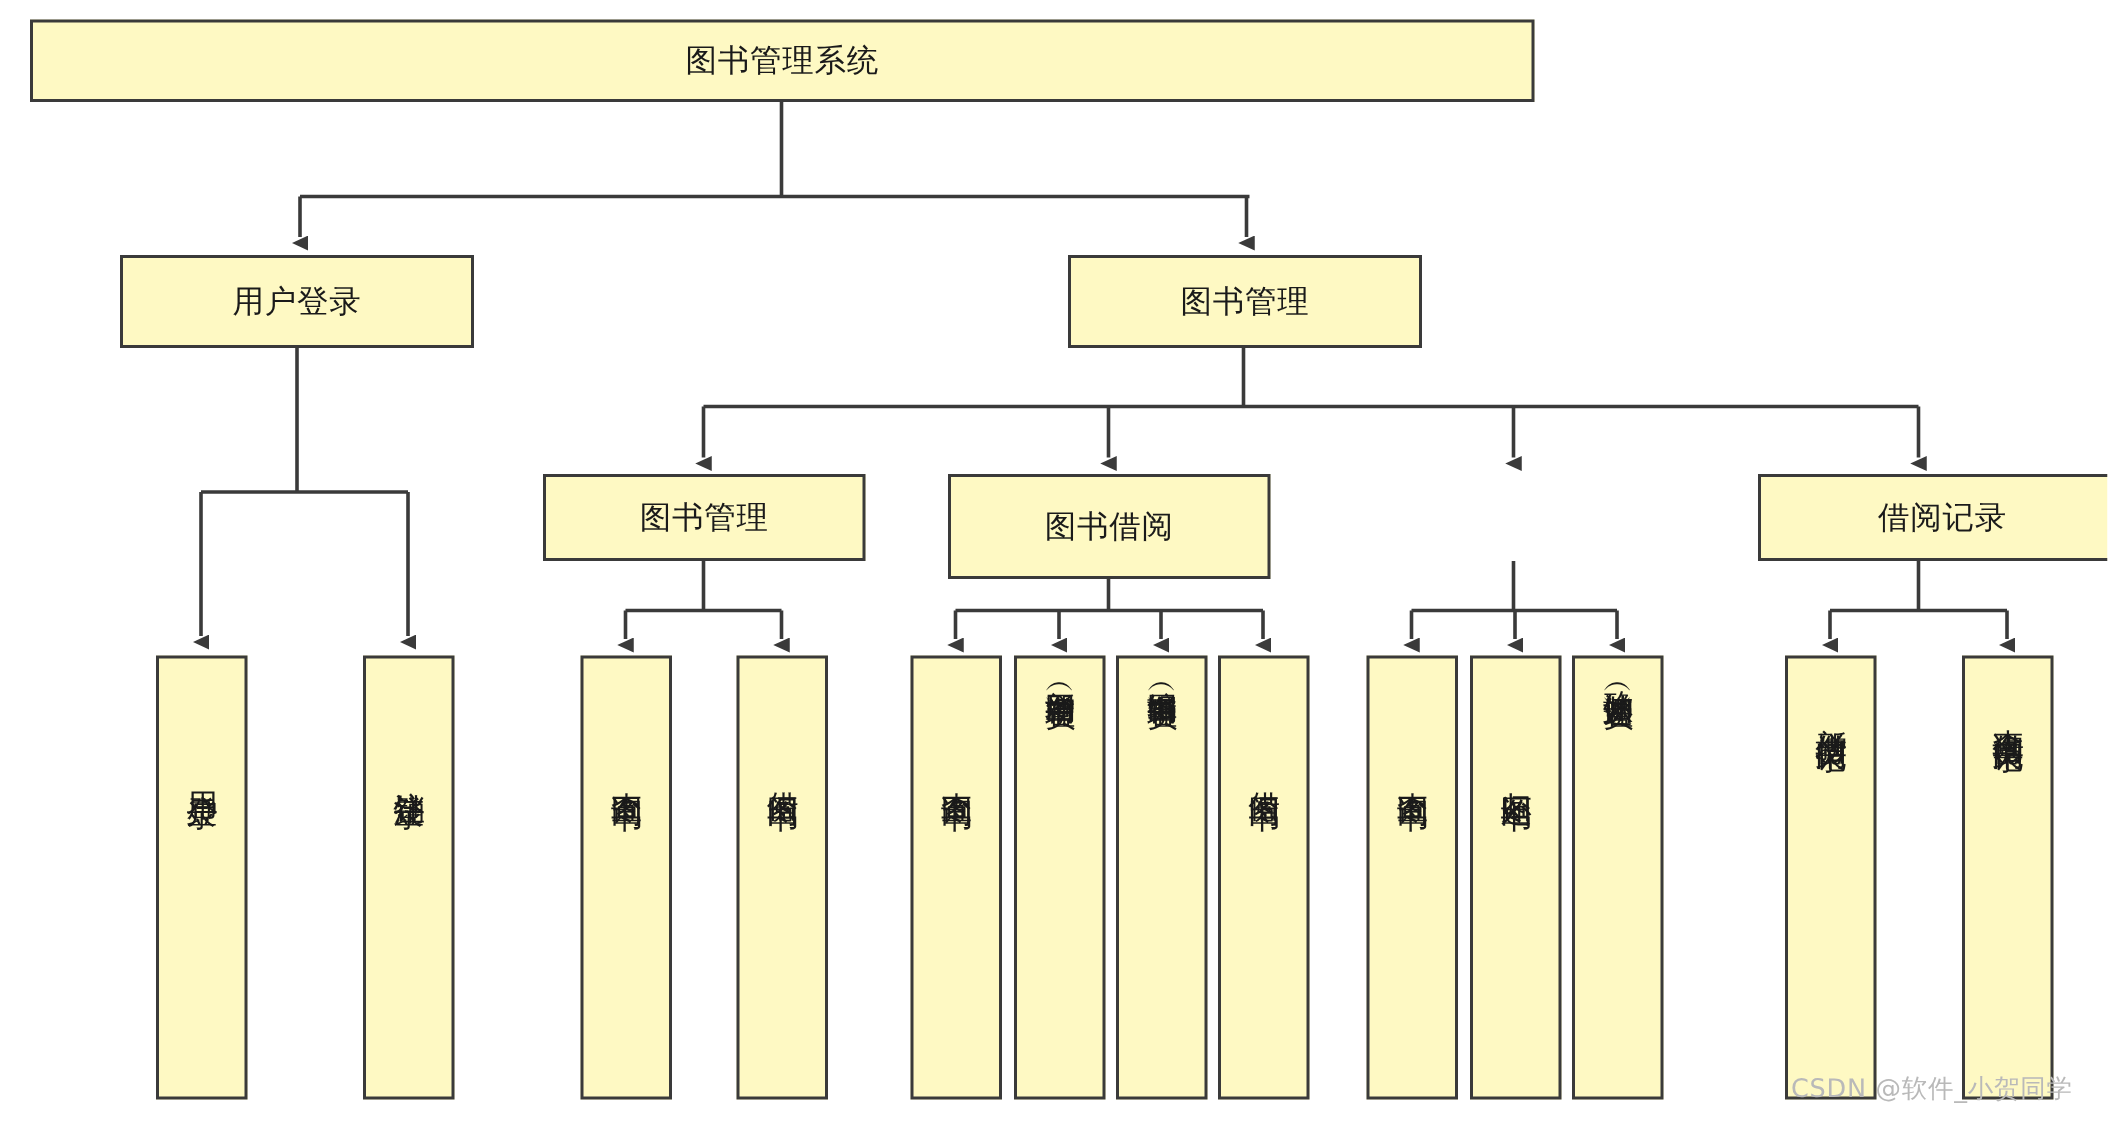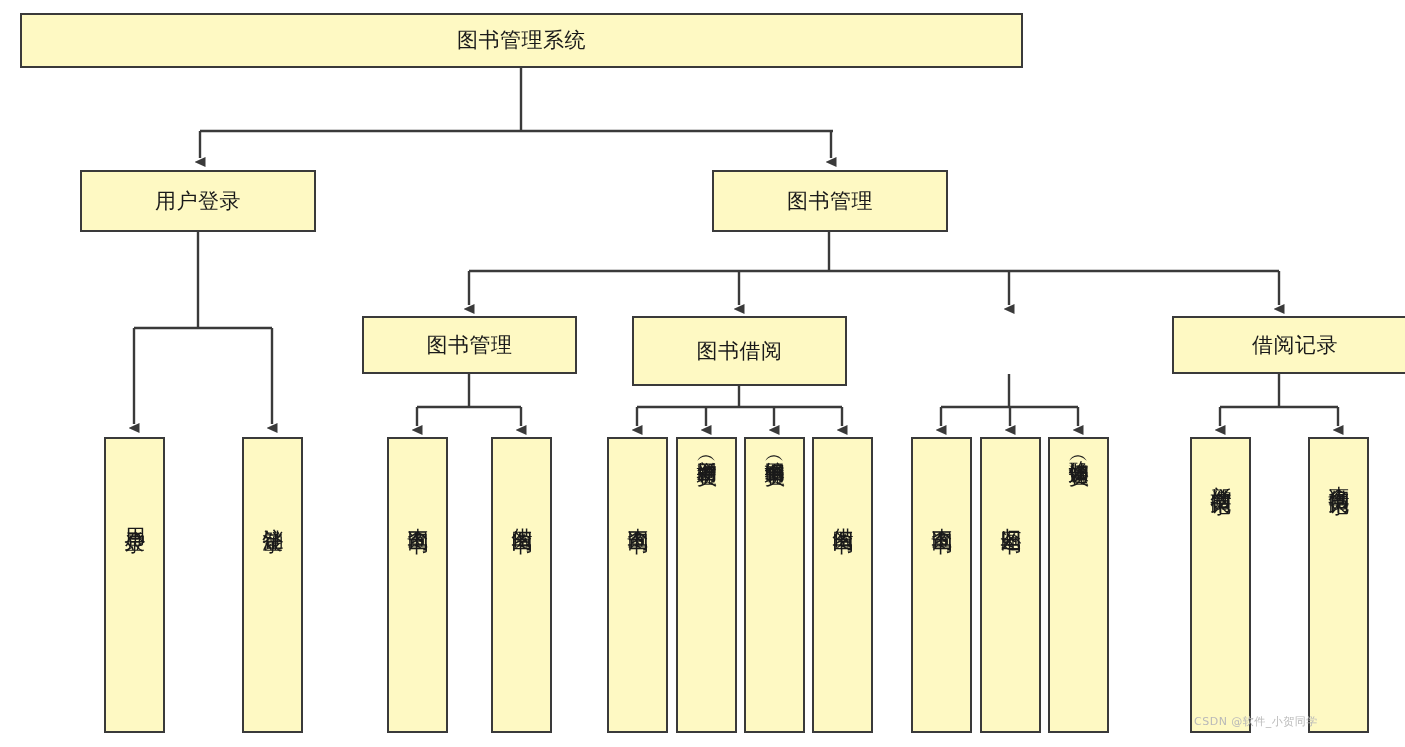--- a/index.html
+++ b/index.html
@@ -62,21 +62,21 @@
     letter-spacing: 2px;
     white-space: nowrap;
   }
   .node.vert.tall .label {
     font-size: 20px;
     letter-spacing: 1px;
   }
   .watermark {
     position: absolute;
     color: #b9b9b9;
-    font-size: 11px;
+    font-size: 17px;
     letter-spacing: 0.5px;
     white-space: nowrap;
     font-family: "DejaVu Sans", "Liberation Sans", sans-serif;
   }
 </style>
 </head>
 <body>
 
 <div id="canvas">
 

